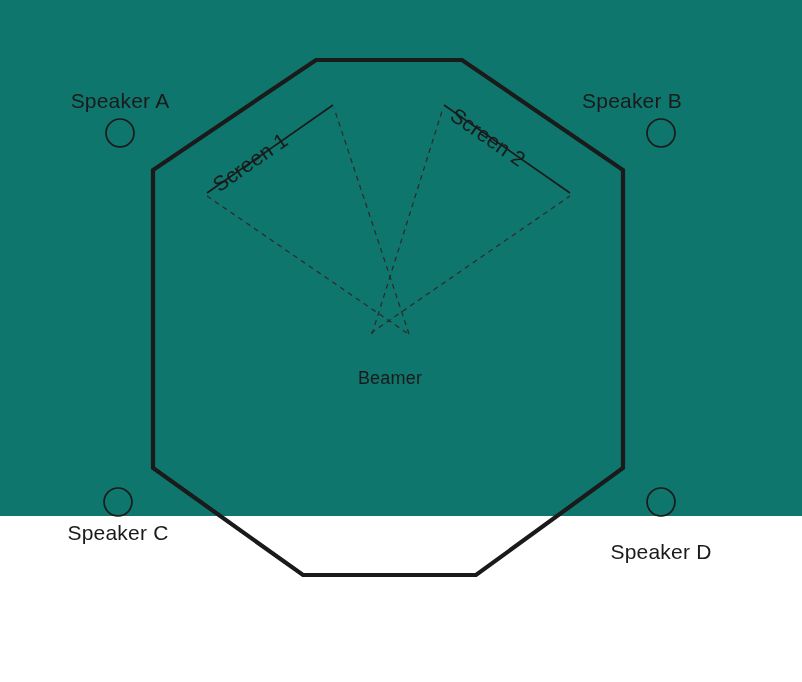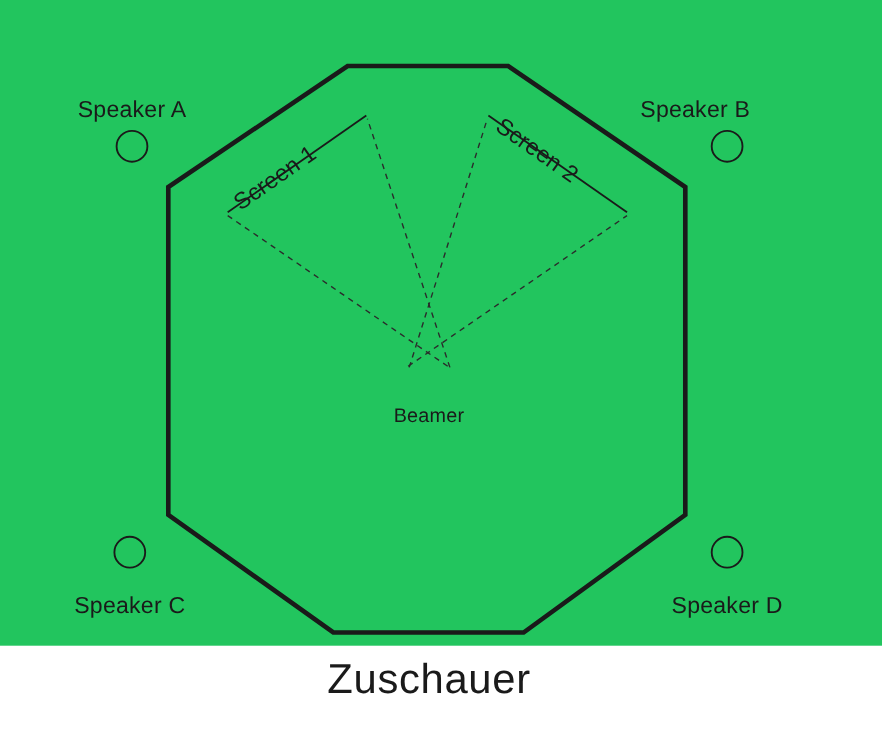--- a/index.html
+++ b/index.html
@@ -10,22 +10,22 @@
   }
   body {
     width: 802px;
     height: 682px;
     font-family: "Liberation Sans", sans-serif;
     overflow: hidden;
   }
   #stage {
     position: relative;
     width: 802px;
-    height: 587px;
-    background: #22c55e;
+    height: 516px;
+    background: #0f766e;
   }
   #diagram {
     position: absolute;
     top: 0;
     left: 0;
     width: 802px;
     height: 682px;
   }
   .lbl {
     position: absolute;
@@ -115,25 +115,24 @@
       <circle class="speaker-circle" cx="118" cy="502" r="14"></circle>
       <circle class="speaker-circle" cx="661" cy="502" r="14"></circle>
     </g>
 
   </svg>
 
   <div class="lbl speaker-label" style="left:120px; top:100px; transform:translate(-50%,-50%);">Speaker A</div>
 
   <div class="lbl speaker-label" style="left:632px; top:100px; transform:translate(-50%,-50%);">Speaker B</div>
 
-  <div class="lbl speaker-label" style="left:118px; top:551px; transform:translate(-50%,-50%);">Speaker C</div>
+  <div class="lbl speaker-label" style="left:118px; top:532px; transform:translate(-50%,-50%);">Speaker C</div>
 
   <div class="lbl speaker-label" style="left:661px; top:551px; transform:translate(-50%,-50%);">Speaker D</div>
 
   <div class="lbl screen-label" style="left:215px; top:176px; transform:rotate(-34.9deg);">Screen 1</div>
 
   <div class="lbl screen-label" style="left:453px; top:102px; transform:rotate(34.9deg);">Screen 2</div>
 
   <div class="lbl beamer-label" style="left:390px; top:378px; transform:translate(-50%,-50%);">Beamer</div>
 
-  <div class="lbl audience-label" style="left:390px; top:618px; transform:translate(-50%,-50%);">Zuschauer</div>
 
 </div>
 
 </body></html>

